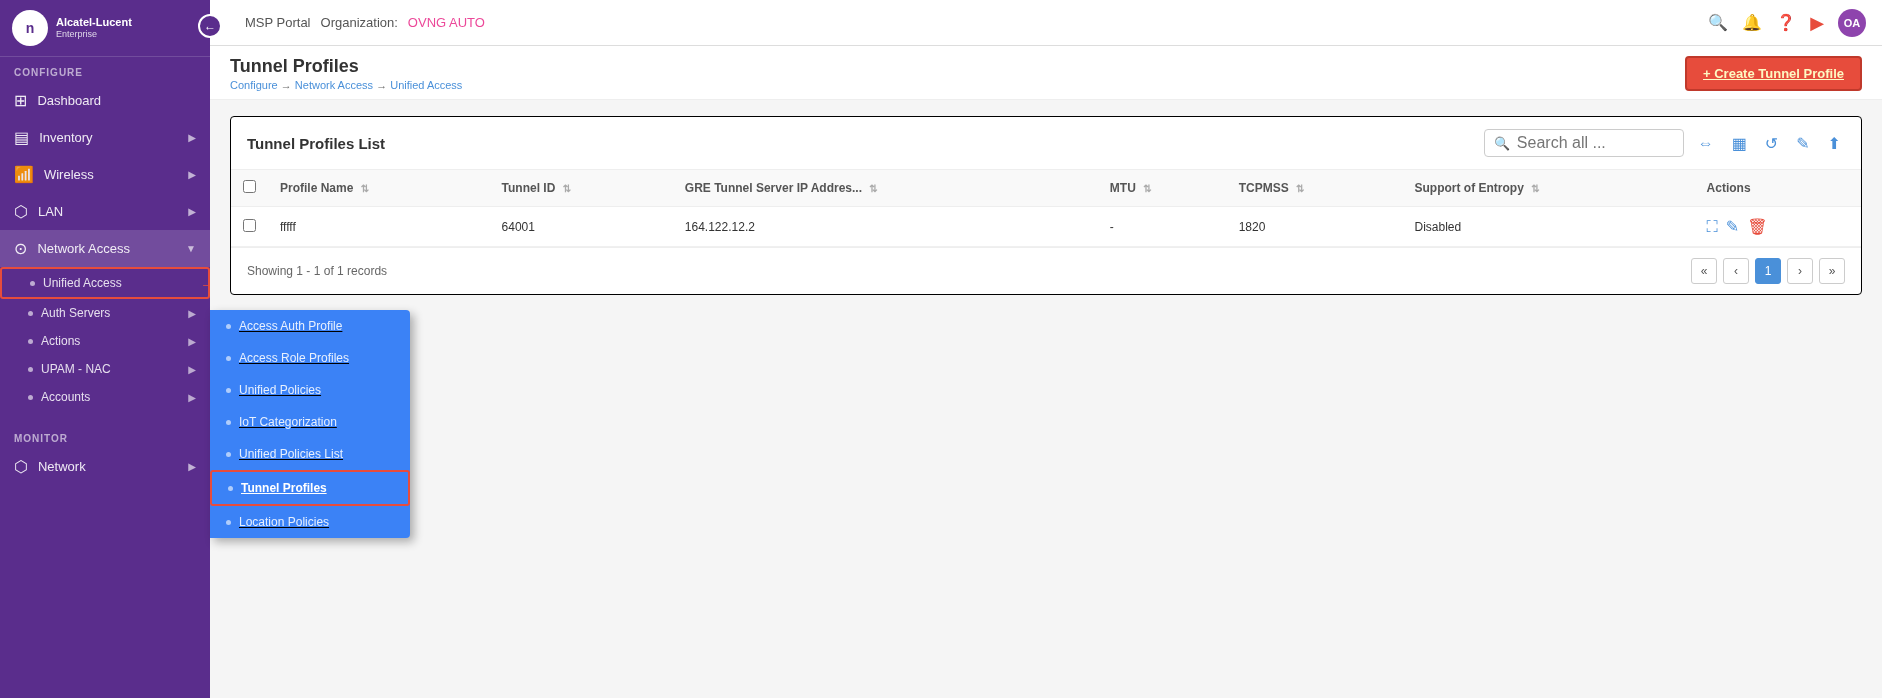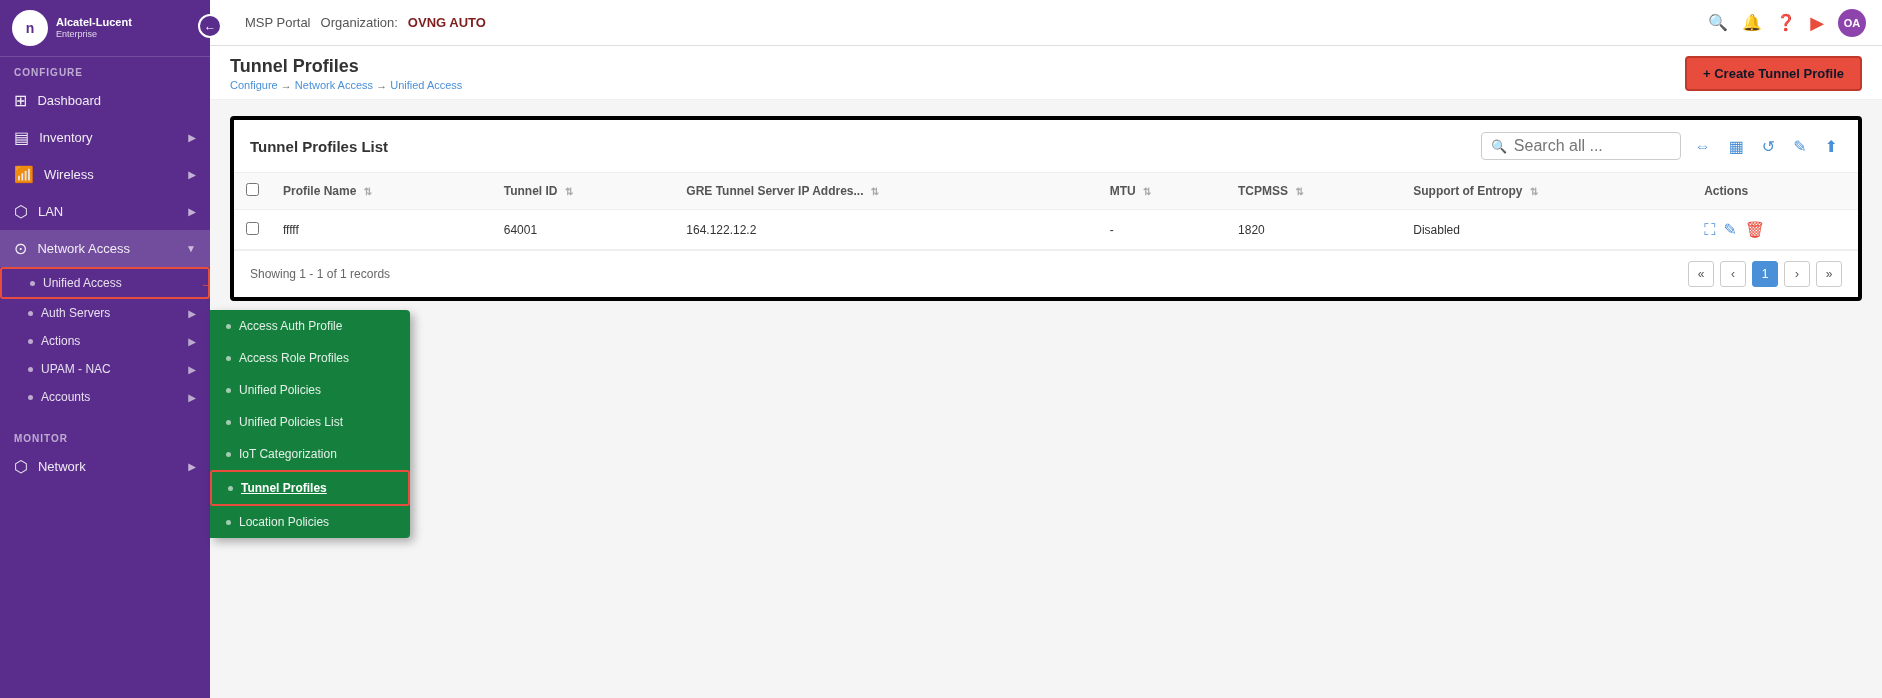--- a/index.html
+++ b/index.html
@@ -63,24 +63,25 @@
       display: flex; align-items: center; gap: 8px;
     }
     .sidebar-sub-item .dot { width: 5px; height: 5px; border-radius: 50%; background: rgba(255,255,255,0.6); }
 
     
     .flyout {
       position: absolute;
       left: 210px;
       top: 310px;
       width: 200px;
-      background: #15803d;
+      background: #3b82f6;
       z-index: 100;
       border-radius: 0 4px 4px 0;
       box-shadow: 4px 4px 10px rgba(0,0,0,0.3);
+      text-decoration: underline;
     }
     .flyout-item {
       padding: 9px 16px;
       color: rgba(255,255,255,0.88);
       font-size: 12px;
       cursor: pointer;
       display: flex; align-items: center; gap: 8px;
     }
     .flyout-item .dot { width: 5px; height: 5px; border-radius: 50%; background: rgba(255,255,255,0.6); }
     .flyout-item.selected {
@@ -102,21 +103,21 @@
     .topnav {
       background: #fff;
       border-bottom: 1px solid #ddd;
       padding: 0 16px;
       height: 46px;
       display: flex;
       align-items: center;
       gap: 10px;
     }
     .topnav-brand { font-size: 13px; color: #555; font-weight: 500; }
-    .topnav-org-name { color: #7f1d1d; font-weight: bold; }
+    .topnav-org-name { color: #ec4899; font-weight: normal; }
     .topnav-spacer { flex: 1; }
     .topnav-icons { display: flex; align-items: center; gap: 14px; }
     .topnav-icon { font-size: 16px; color: #666; cursor: pointer; }
     .topnav-avatar {
       width: 28px; height: 28px;
       background: #8e44ad;
       border-radius: 50%;
       display: flex; align-items: center; justify-content: center;
       color: #fff; font-size: 11px; font-weight: bold;
       cursor: pointer;
@@ -132,43 +133,43 @@
       justify-content: space-between;
     }
     .page-header-left {}
     .page-title { font-size: 18px; font-weight: bold; color: #333; }
     .breadcrumb { font-size: 11px; color: #888; margin-top: 2px; }
     .breadcrumb span { color: #666; }
     .breadcrumb a { color: #4a90d9; text-decoration: none; cursor: pointer; }
 
     .btn-create {
       background: #e74c3c;
-      color: #0f172a;
+      color: #fef9c3;
       border: 2px solid #c0392b;
       padding: 8px 16px;
       border-radius: 4px;
       cursor: pointer;
       font-size: 13px;
       font-weight: bold;
-      display: flex; align-items: center; gap: 6px;
+      display: flex; align-items: center; gap: 6px; text-decoration: underline;
     }
 
     
     .content {
       flex: 1;
       background: #f5f5f5;
       padding: 16px 20px;
       overflow-y: auto;
       position: relative;
     }
 
     .card {
       background: #fff;
       border-radius: 4px;
-      border: 4px solid #000000;
+      border: 1px solid #000000;
     }
 
     .card-header {
       padding: 12px 16px;
       display: flex;
       align-items: center;
       border-bottom: 1px solid #eee;
       gap: 10px;
     }
     .card-title { font-size: 15px; font-weight: bold; color: #333; flex: 1; }
@@ -360,25 +361,25 @@
   <div class="flyout-item">
     <span class="dot"></span>
     <span>Access Role Profiles</span>
   </div>
   <div class="flyout-item">
     <span class="dot"></span>
     <span>Unified Policies</span>
   </div>
   <div class="flyout-item">
     <span class="dot"></span>
+    <span>IoT Categorization</span>
+  </div>
+  <div class="flyout-item">
+    <span class="dot"></span>
     <span>Unified Policies List</span>
-  </div>
-  <div class="flyout-item">
-    <span class="dot"></span>
-    <span>IoT Categorization</span>
   </div>
   <div class="flyout-item selected" style="border:2px solid #e74c3c; border-radius:3px; font-weight:bold; text-decoration:underline; color:#fff;">
     <span class="dot"></span>
     <span>Tunnel Profiles</span>
   </div>
   <div class="flyout-item">
     <span class="dot"></span>
     <span>Location Policies</span>
   </div>
 </div>

